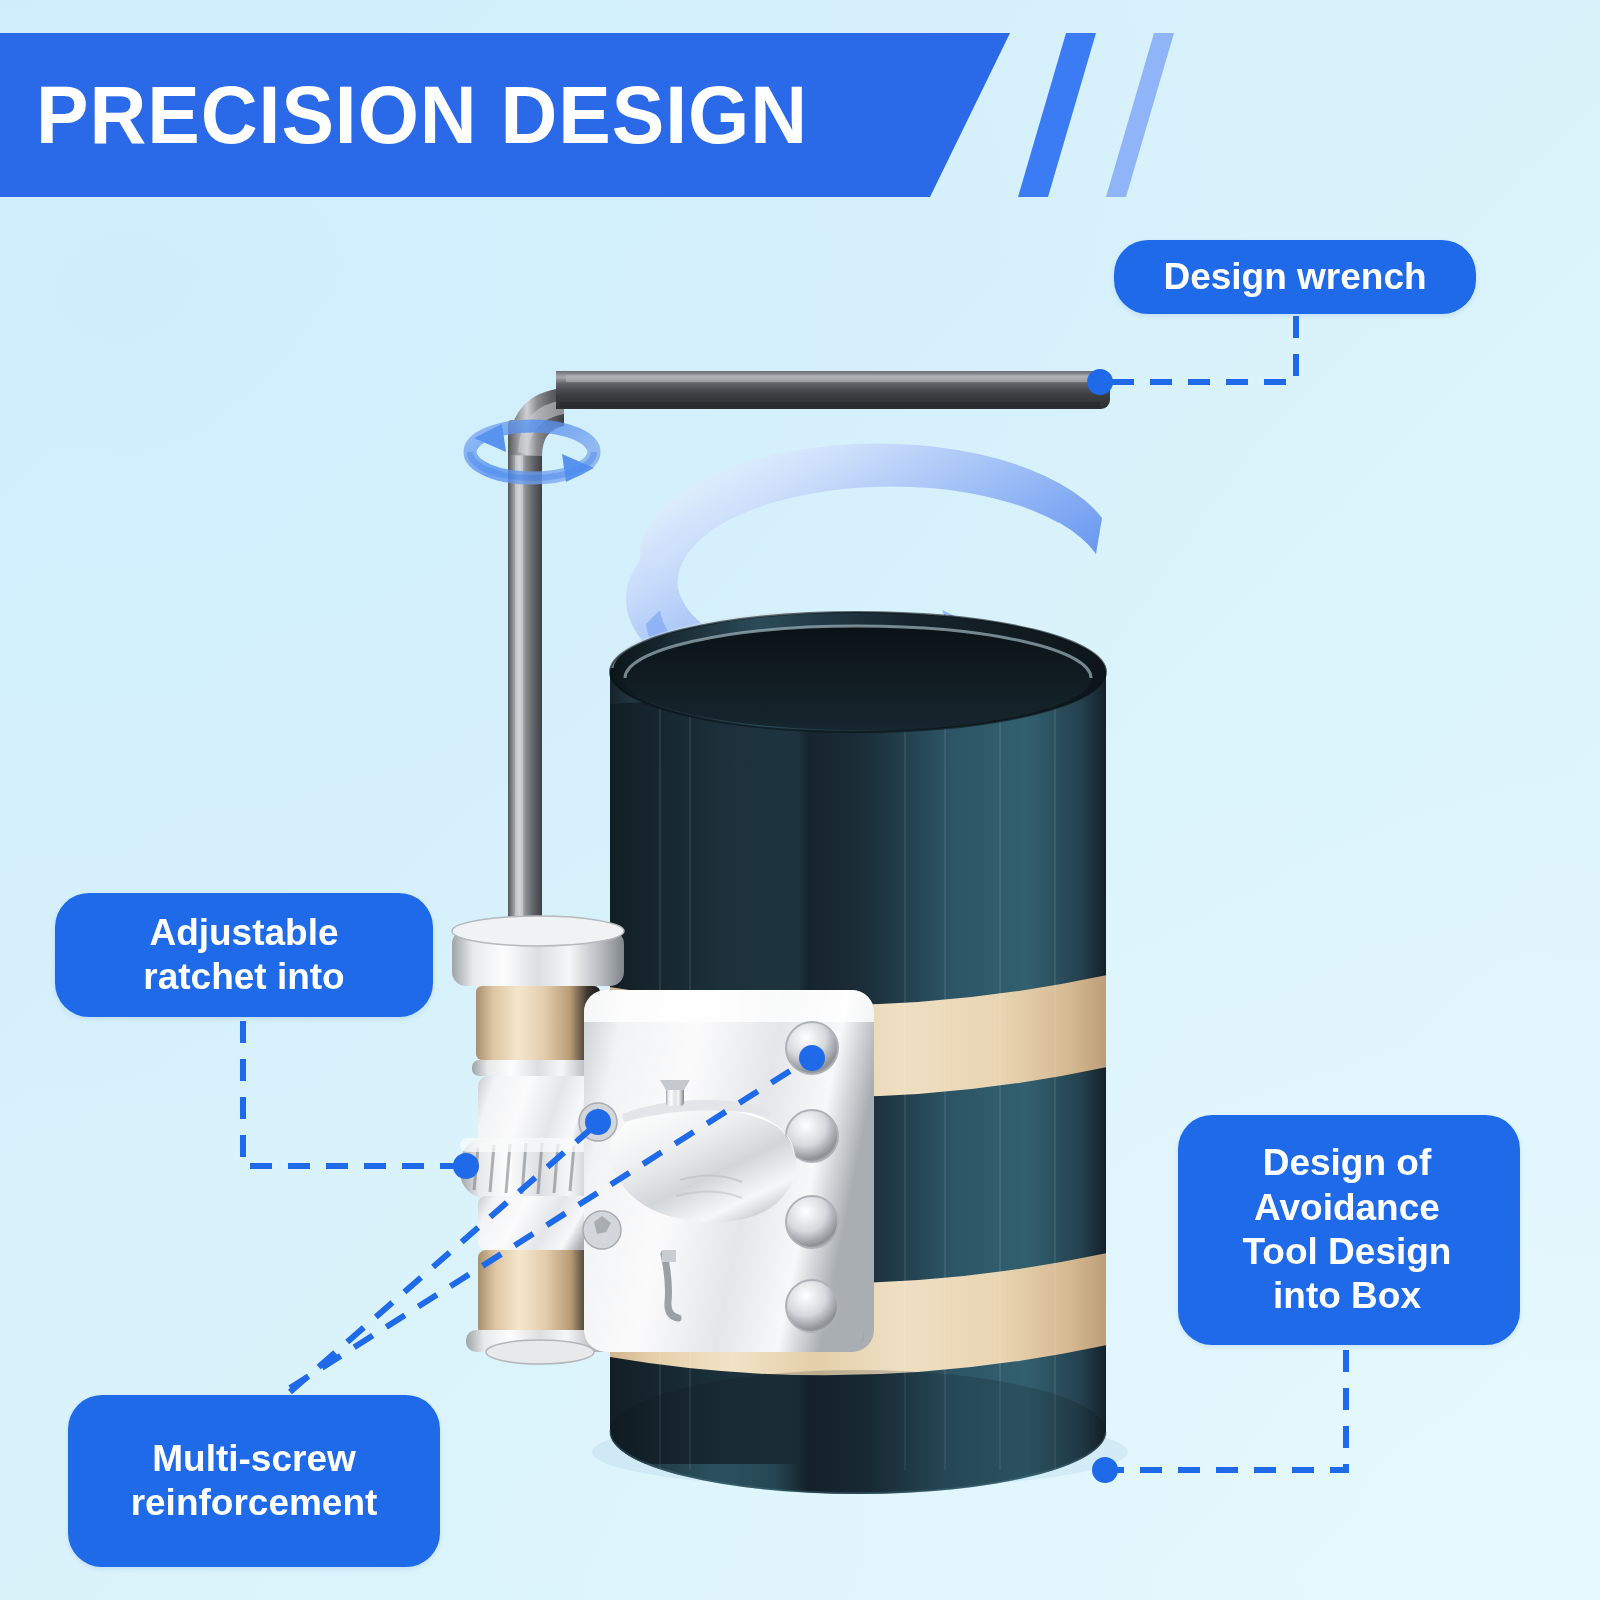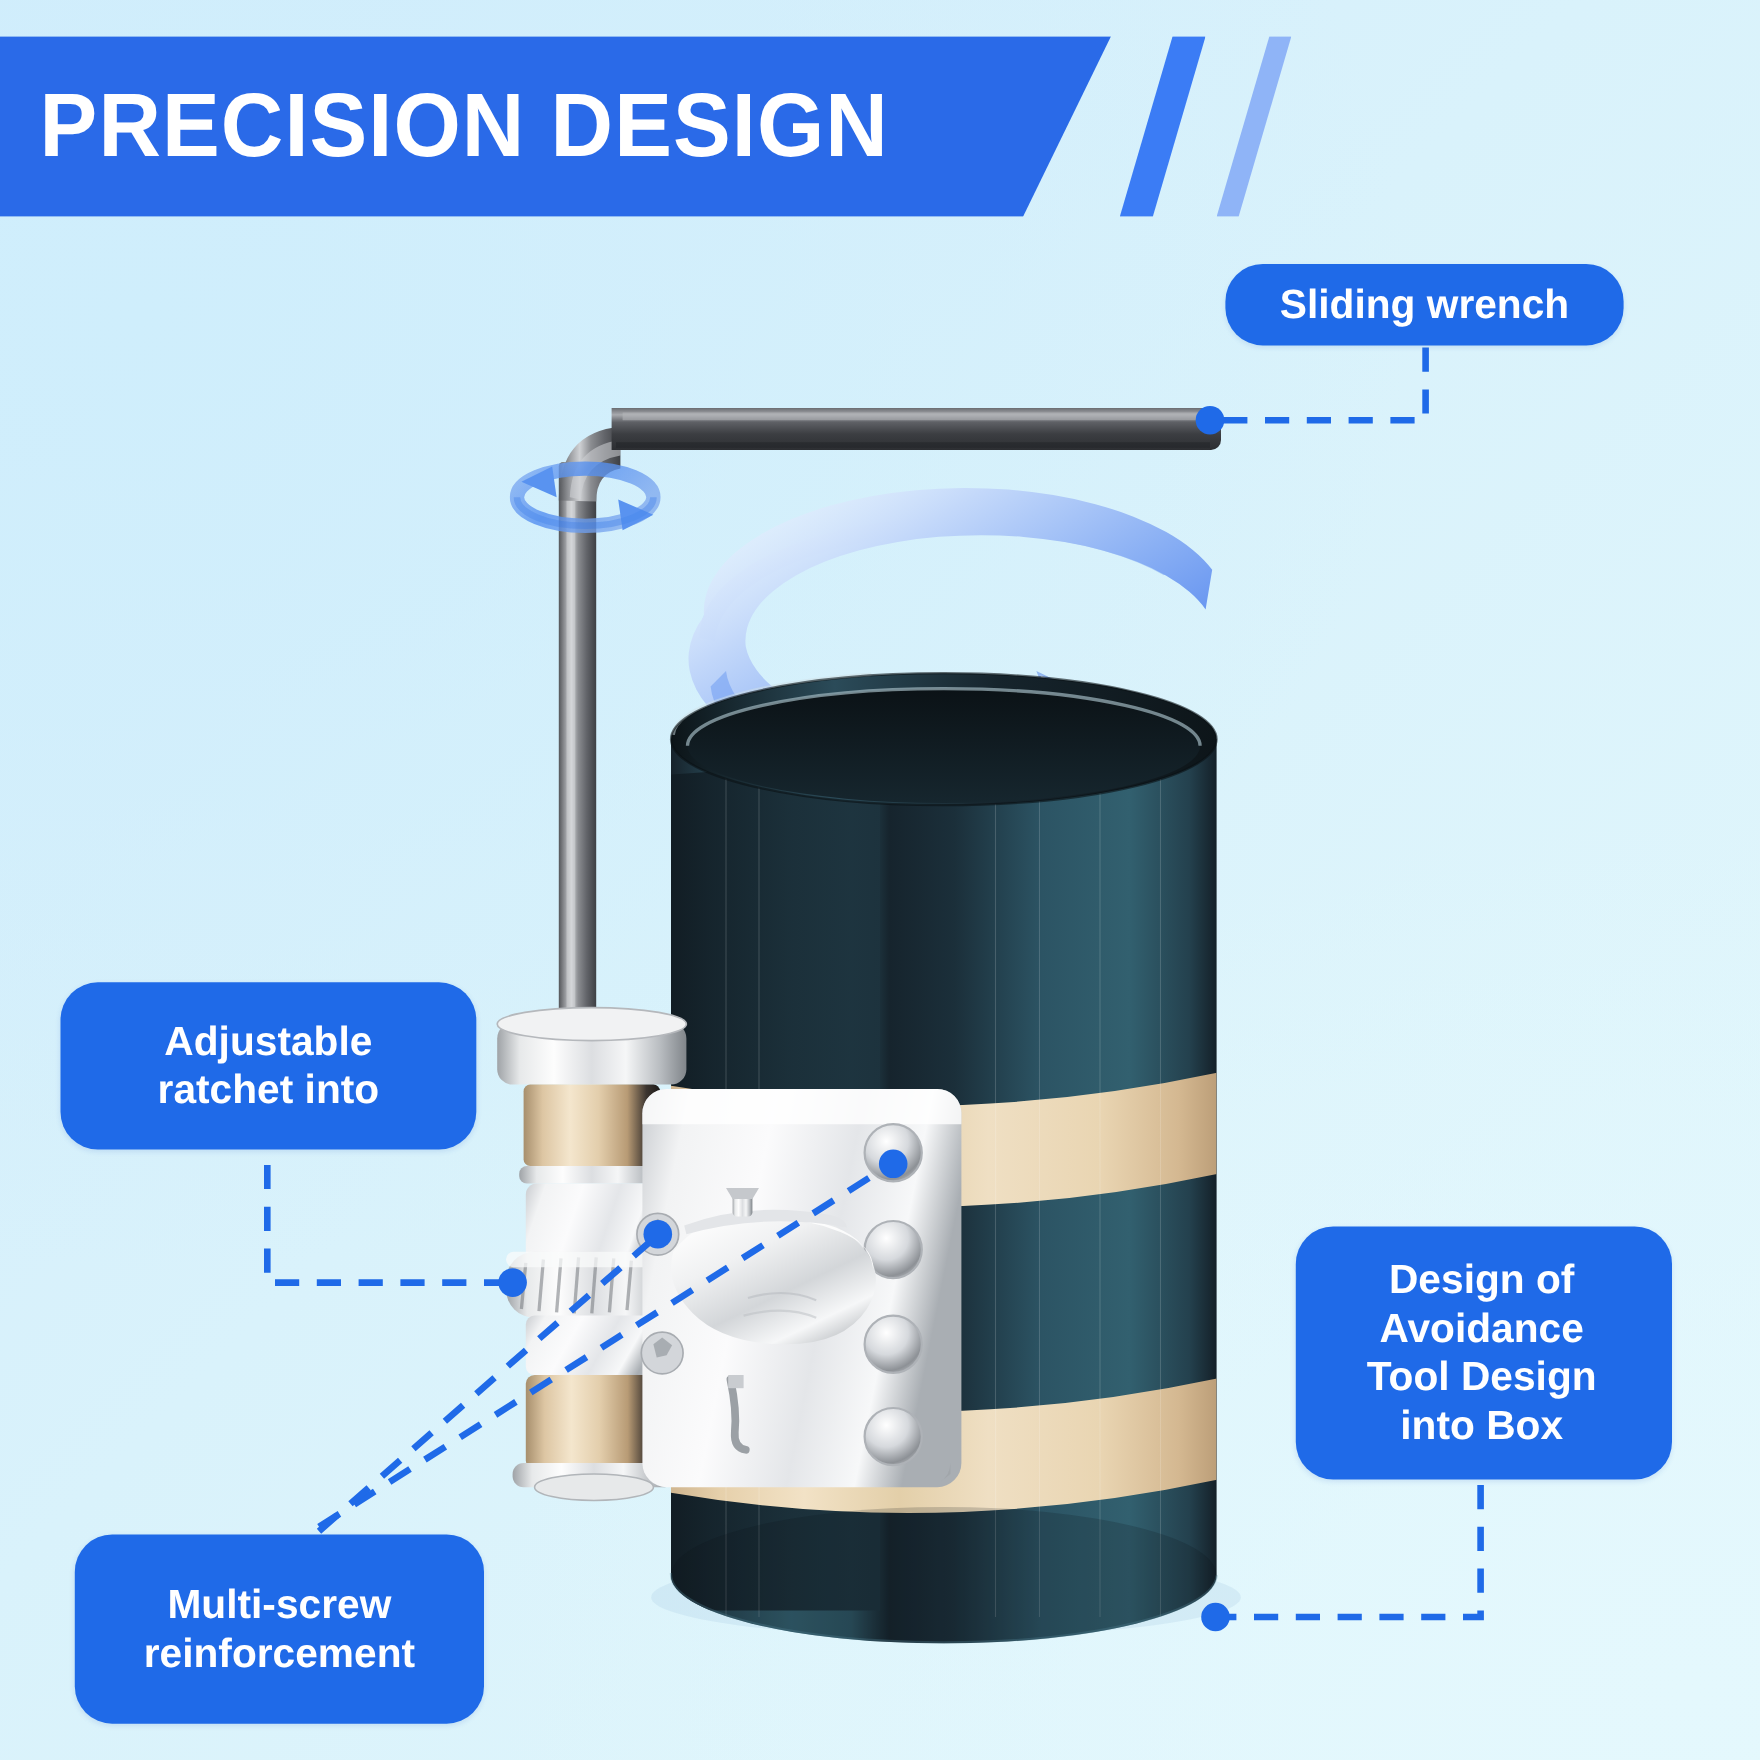--- a/index.html
+++ b/index.html
@@ -50,21 +50,21 @@
     border-radius:34px;
     color:#fff;
     display:flex; align-items:center; justify-content:center;
     text-align:center;
     font-weight:bold;
     line-height:1.2;
     padding:0 26px;
     box-shadow:0 2px 5px rgba(40,90,190,.13);
   }
   #pill-wrench  { left:1114px; top:240px;  width:362px; height:74px;  font-size:37px; }
-  #pill-ratchet { left:55px;   top:893px;  width:378px; height:152px; font-size:37px; }
+  #pill-ratchet { left:55px;   top:893px;  width:378px; height:124px; font-size:37px; }
   #pill-multi   { left:68px;   top:1395px; width:372px; height:172px; font-size:37px; }
   #pill-design  { left:1178px; top:1115px; width:342px; height:230px; font-size:37px;padding-left:22px; }
 
   
   #art, #leads { position:absolute; left:0; top:0; width:1600px; height:1600px; }
   #leads { pointer-events:none; }
 </style>
 </head>
 <body>
 
@@ -372,21 +372,21 @@
   <g fill="#1f6ae8">
     <circle cx="1100" cy="382" r="13"></circle>
     <circle cx="466" cy="1166" r="13"></circle>
     <circle cx="812" cy="1058" r="13"></circle>
     <circle cx="598" cy="1122" r="13"></circle>
     <circle cx="1105" cy="1470" r="13"></circle>
   </g>
 </svg>
 
 <div class="pill" id="pill-wrench">
-  <span>Sliding wrench</span>
+  <span>Design wrench</span>
 </div>
 
 <div class="pill" id="pill-ratchet">
   <span>
     <span>Adjustable</span><br>
     <span>ratchet into</span>
   </span>
 </div>
 
 <div class="pill" id="pill-multi">

